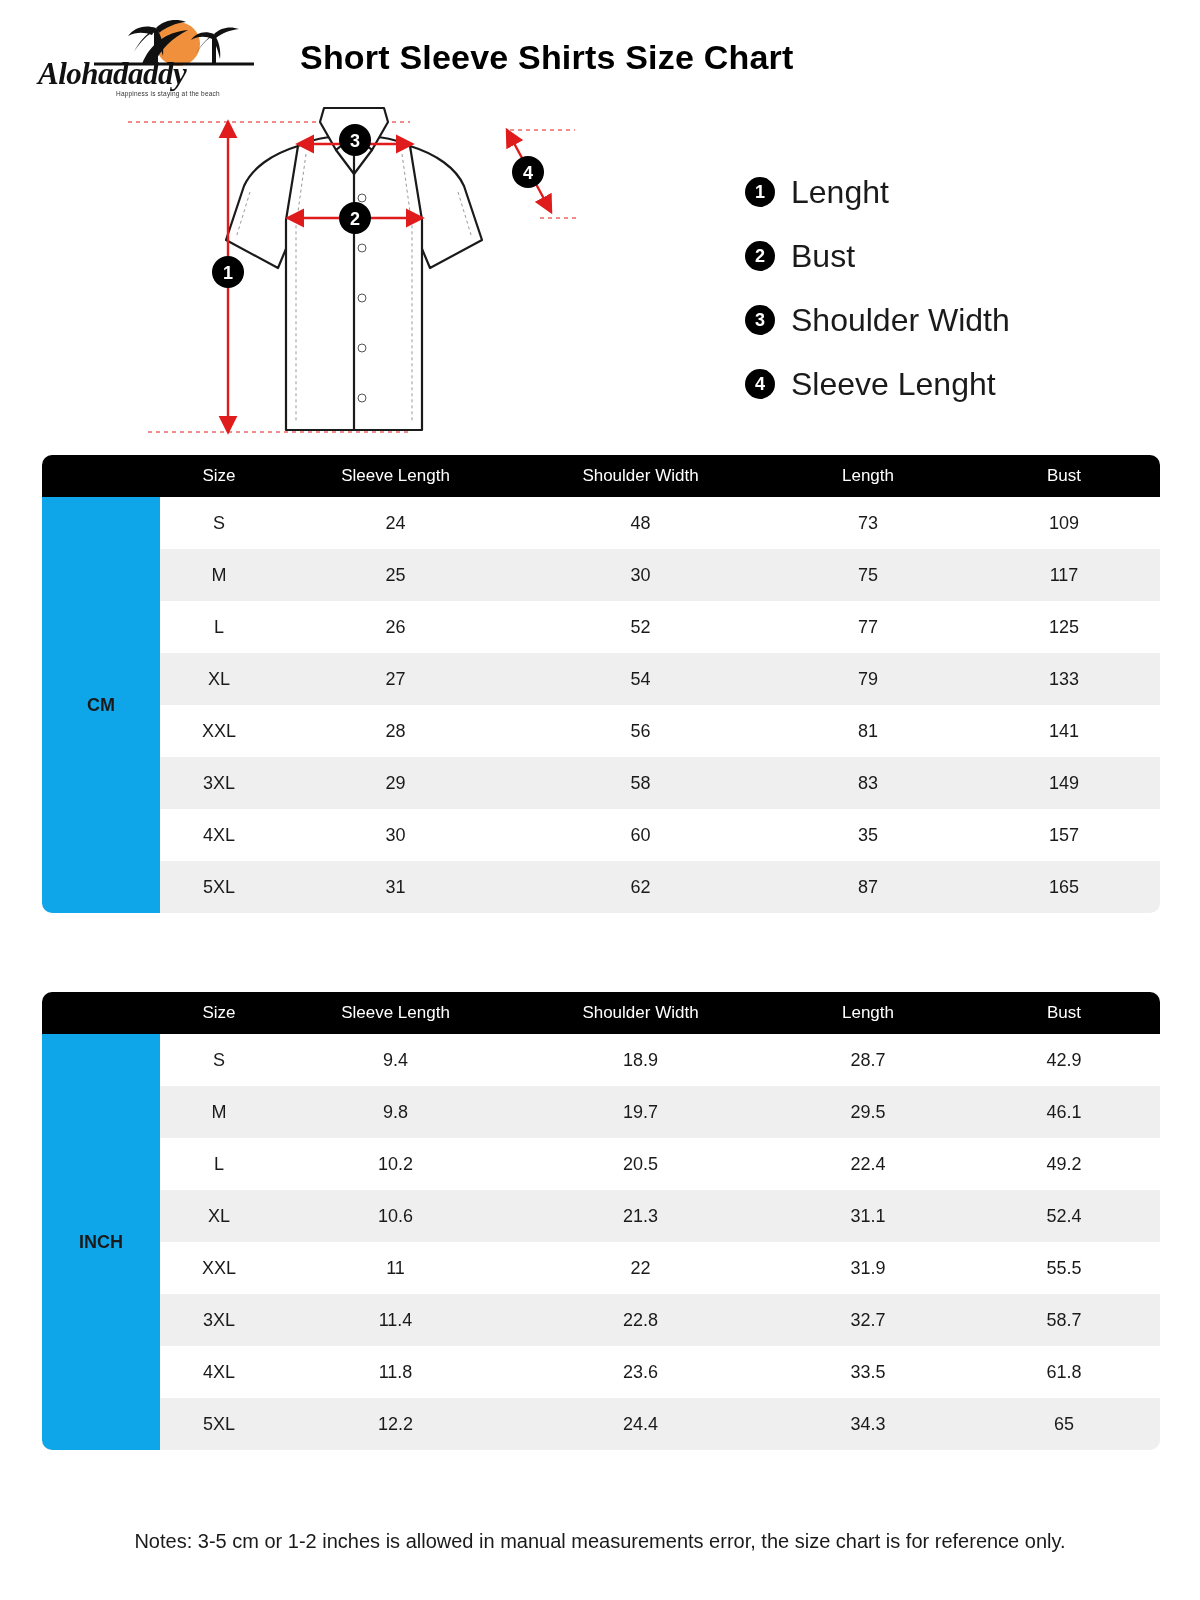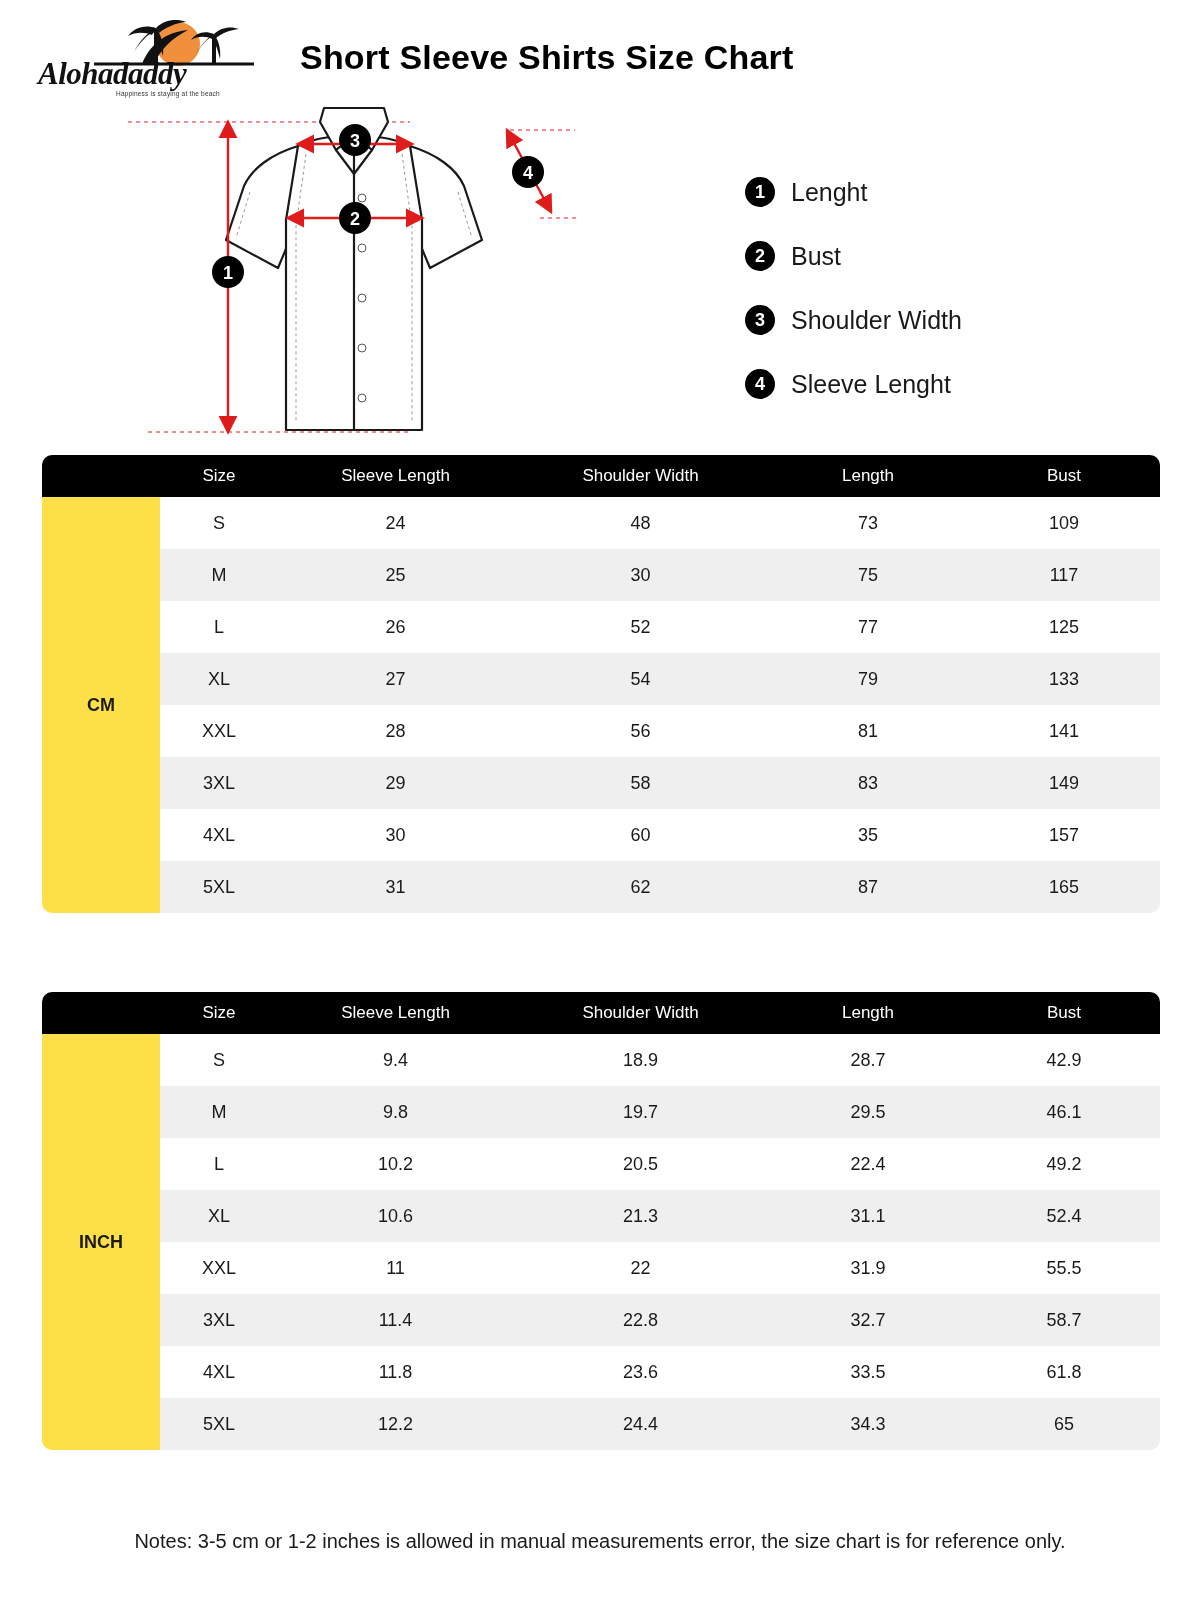--- a/index.html
+++ b/index.html
@@ -83,21 +83,21 @@
     color: #fff;
     font-size: 18px;
     font-weight: bold;
     display: flex;
     align-items: center;
     justify-content: center;
     margin-right: 16px;
     flex: 0 0 auto;
   }
   .legend-label {
-    font-size: 25px;
+    font-size: 32px;
     color: #1a1a1a;
   }
 
   
   .table-wrap {
     position: absolute;
     left: 42px;
     width: 1118px;
   }
   #cm-table-wrap { top: 455px; }
@@ -117,21 +117,21 @@
     text-align: center;
   }
   table.size-table thead th.unit-head {
     border-top-left-radius: 10px;
     border-bottom-left-radius: 0;
   }
   table.size-table thead th:last-child {
     border-top-right-radius: 10px;
   }
   .unit-cell {
-    background: #fde047;
+    background: #0ea5e9;
     color: #fff;
     font-size: 30px;
     font-weight: bold;
     text-align: center;
     vertical-align: middle;
     width: 118px;
     border-bottom-left-radius: 10px;
   }
   table.size-table tbody td {
     height: 52px;

